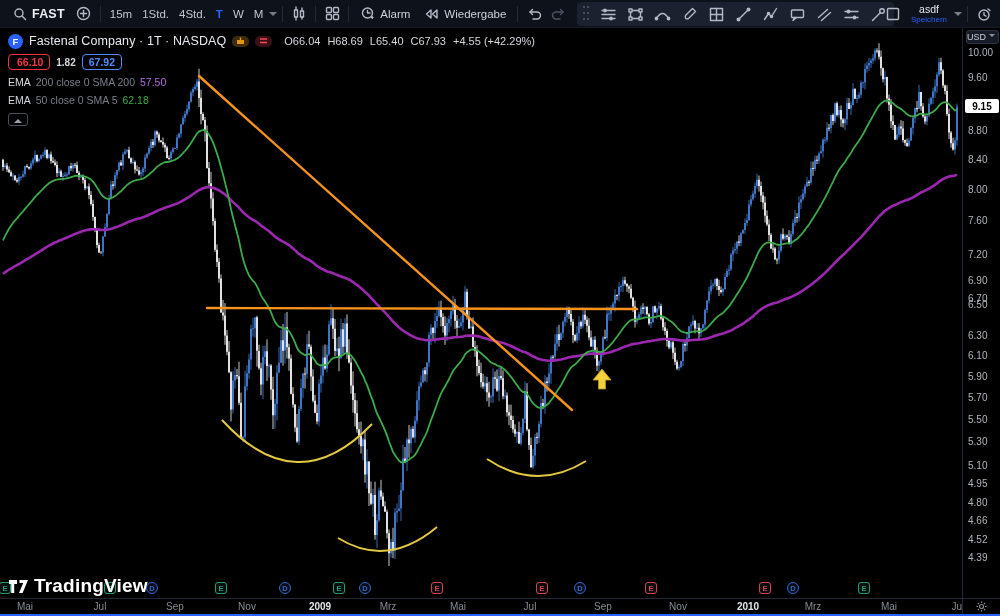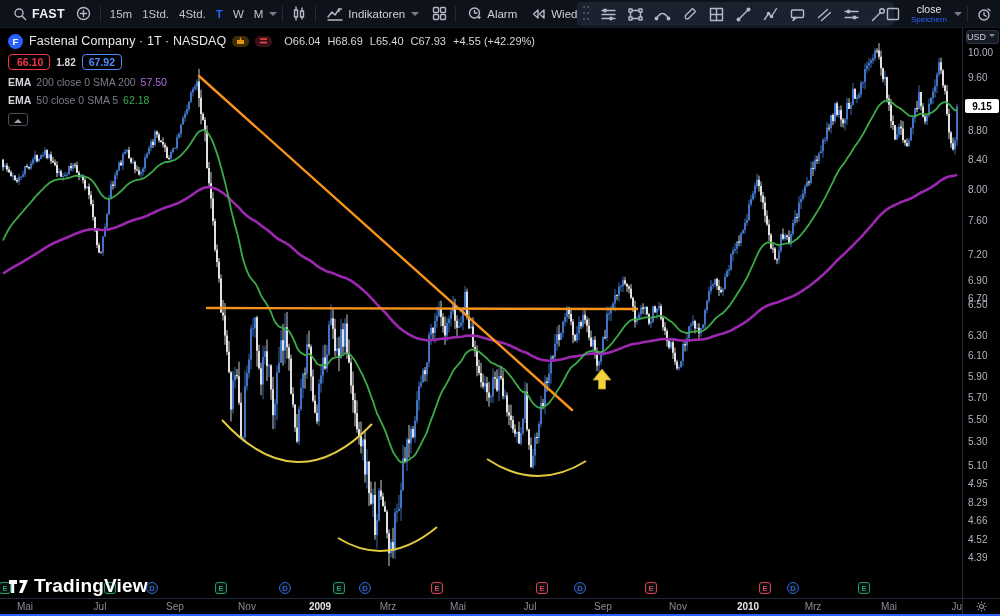--- a/index.html
+++ b/index.html
@@ -45,21 +45,21 @@
   .badge { height:11px; border-radius:5px; display:flex; align-items:center; justify-content:center; padding:0 4px; }
   .badge.amber { background:#3c2c08; }
   .badge.red { background:#3a1017; }
   .ohlc { display:flex; gap:7px; font-size:11px; color:#d5d7dd; margin-left:6px; }
   .lrow2 { display:flex; align-items:center; gap:6px; margin-top:4px; }
   .px-box { font-size:10.5px; font-weight:bold; padding:1px 6px; border-radius:4px; border:1px solid; }
   .px-box.bid { color:#f23645; border-color:#f23645;padding-left:8px; }
   .px-box.ask { color:#4f8cff; border-color:#4f8cff; }
   .spread { font-size:10px; color:#d5d7dd; font-weight:bold; }
   .ind-row { display:flex; gap:5px; font-size:10.5px; margin-top:6px; align-items:center; height:12px; }
-  .ind-name { color:#d5d7dd; font-weight:bold; }
+  .ind-name { color:#d5d7dd; font-weight:normal; }
   .ind-params { color:#7a7e89; }
   .collapse-btn { margin-top:7px; width:20px; height:13px; border:1px solid #4a4f5c; border-radius:3px; position:relative; }
   .collapse-btn::after { content:""; position:absolute; left:5px; top:5px; border-left:4px solid transparent;
                          border-right:4px solid transparent; border-bottom:4px solid #9aa0ab; }
 
   .marker { position:absolute; width:12px; height:12px; transform:translateX(-50%); border-radius:3px;
             display:flex; align-items:center; justify-content:center; font-size:7.5px; font-weight:bold; background:#0a0d12; }
   .marker.circle { border-radius:50%; }
 
   .tv-wm { position:absolute; left:8px; top:547px; display:flex; align-items:center; gap:5px; z-index:15; }
@@ -118,29 +118,20 @@
         <svg class="ic" width="16" height="16" viewBox="0 0 16 16">
             <line x1="5" y1="1" x2="5" y2="4"></line>
             <rect x="3.5" y="4" width="3" height="7"></rect>
             <line x1="5" y1="11" x2="5" y2="14"></line>
             <line x1="11" y1="2" x2="11" y2="5"></line>
             <rect x="9.5" y="5" width="3" height="6"></rect>
             <line x1="11" y1="11" x2="11" y2="13"></line>
           </svg>
       </div>
       <div class="sep"></div>
-      <div class="tb-item">
-        <svg class="ic" width="16" height="14" viewBox="0 0 16 14">
-          <path d="M1 10 L5 5 L8 8 L12 2"></path>
-            <path d="M12 2 l2.5 0 M12 2 l0 2.5"></path>
-            <line x1="1" y1="13" x2="15" y2="13"></line>
-        </svg>
-        <span>Indikatoren</span>
-        <span class="caret"></span>
-      </div>
       <div class="tb-icon">
         <svg class="ic" width="15" height="15" viewBox="0 0 15 15">
             <rect x="1.5" y="1.5" width="5" height="5" rx="1"></rect>
             <rect x="8.5" y="1.5" width="5" height="5" rx="1"></rect>
             <rect x="1.5" y="8.5" width="5" height="5" rx="1"></rect>
             <rect x="8.5" y="8.5" width="5" height="5" rx="1"></rect>
           </svg>
       </div>
       <div class="sep"></div>
       <div class="tb-item">
@@ -262,21 +253,21 @@
         </div>
     </div>
 
     <div class="tb-right">
       <div class="tb-icon">
         <svg class="ic" width="16" height="16" viewBox="0 0 16 16">
             <rect x="2.5" y="2.5" width="11" height="11" rx="1"></rect>
           </svg>
       </div>
       <div class="save-stack">
-        <span class="layout-name">close</span>
+        <span class="layout-name">asdf</span>
         <span class="save-word">Speichern</span>
       </div>
       <span class="caret"></span>
       <div class="sep"></div>
       <div class="tb-icon">
         <svg class="ic" width="16" height="15" viewBox="0 0 16 15">
             <circle cx="8" cy="8" r="5"></circle>
             <path d="M8 5.5 V8 l2 1.2"></path>
             <path d="M12 2 l2 1.5"></path>
           </svg>
@@ -387,22 +378,22 @@
         <div class="tick" style="top: 251.61px;">6.90</div>
         <div class="tick" style="top: 269.653px;">6.70</div>
         <div class="tick" style="top: 276px;">6.50</div>
         <div class="tick" style="top: 307.413px;">6.30</div>
         <div class="tick" style="top: 327.201px;">6.10</div>
         <div class="tick" style="top: 347.65px;">5.90</div>
         <div class="tick" style="top: 368.804px;">5.70</div>
         <div class="tick" style="top: 390.713px;">5.50</div>
         <div class="tick" style="top: 413.434px;">5.30</div>
         <div class="tick" style="top: 437.03px;">5.10</div>
-        <div class="tick" style="top: 455.341px; font-style: italic;">4.95</div>
-        <div class="tick" style="top: 474.217px;">8.29</div>
+        <div class="tick" style="top: 455.341px;">4.95</div>
+        <div class="tick" style="top: 474.217px;">4.80</div>
         <div class="tick" style="top: 492.374px;">4.66</div>
         <div class="tick" style="top: 511.084px;">4.52</div>
         <div class="tick" style="top: 528.985px;">4.39</div>
       </div>
     <div class="last-tag" id="last-tag" style="top: 71.4891px;">9.15</div>
   </div>
 
   <div class="time-axis" id="time-axis">
       <div class="tlabel" style="left: 25px;">Mai</div>
       <div class="tlabel" style="left: 100px;">Jul</div>

